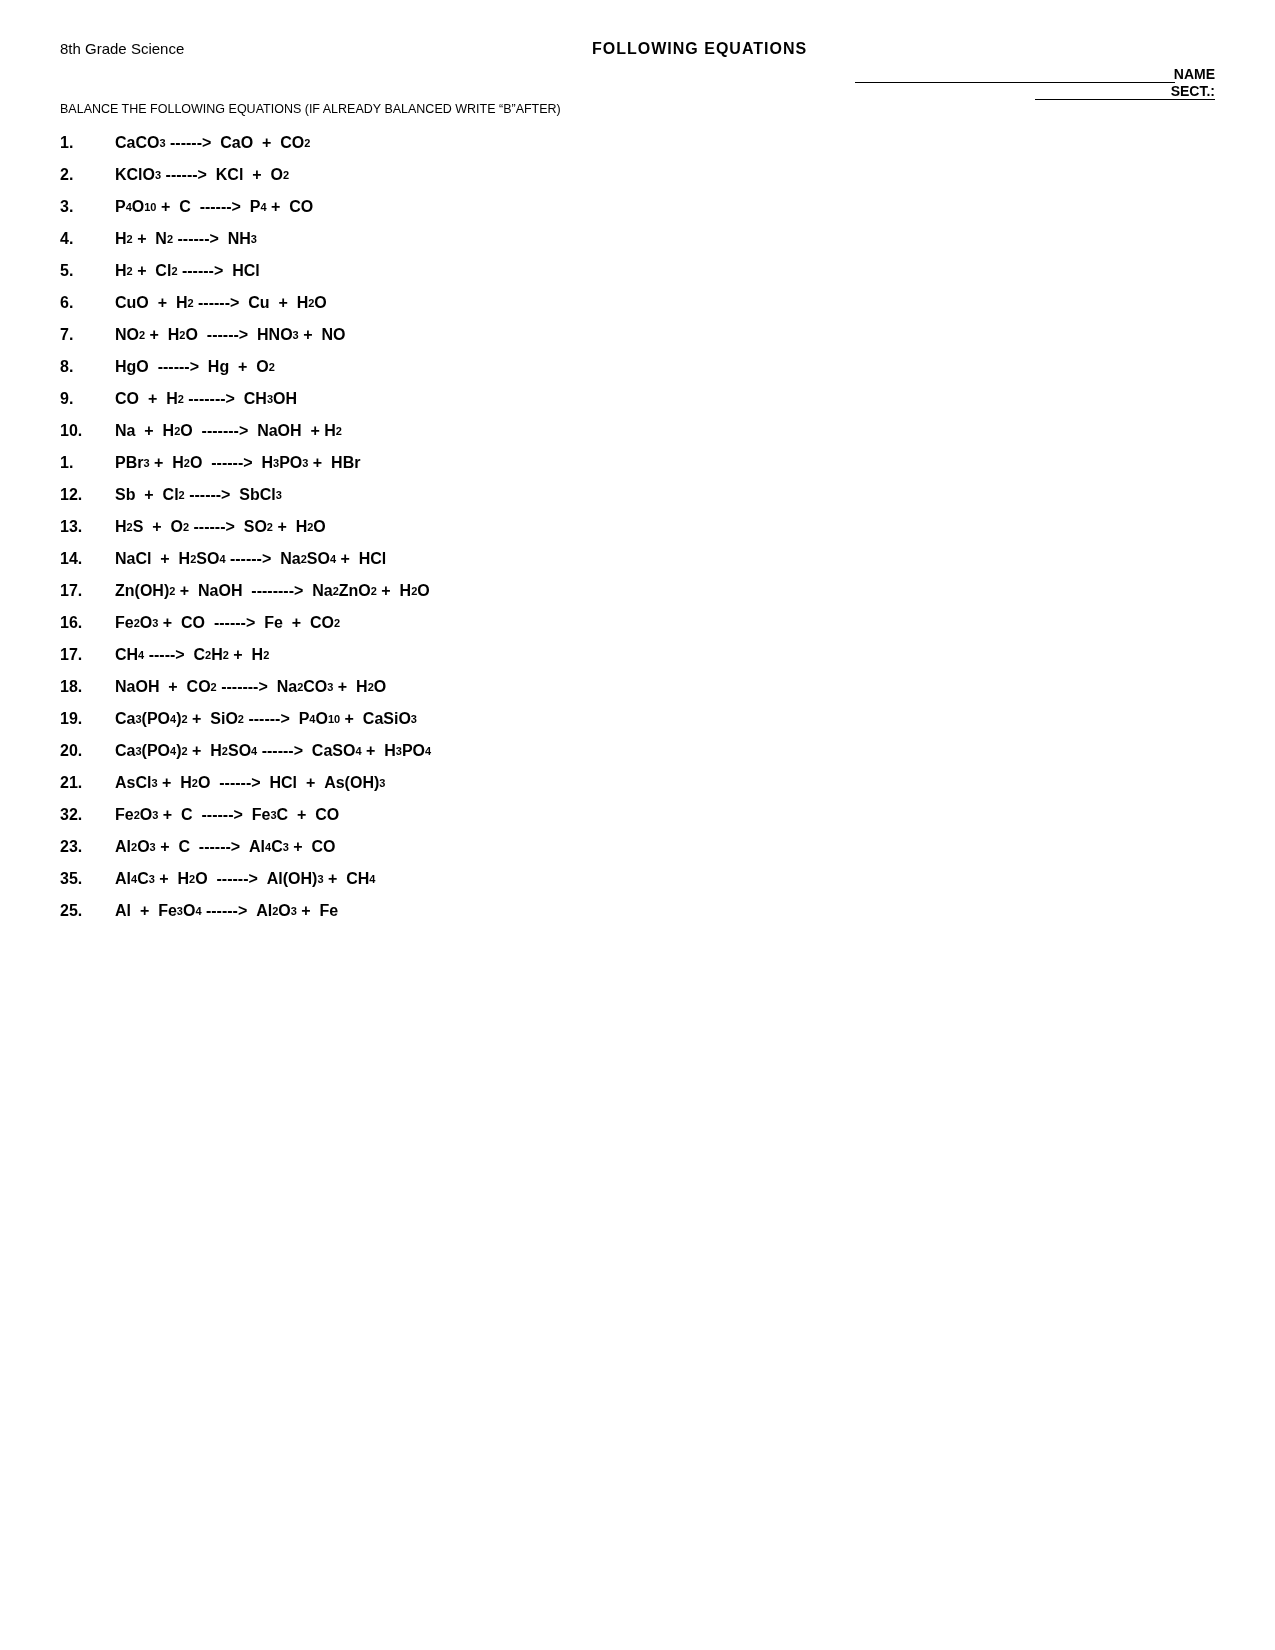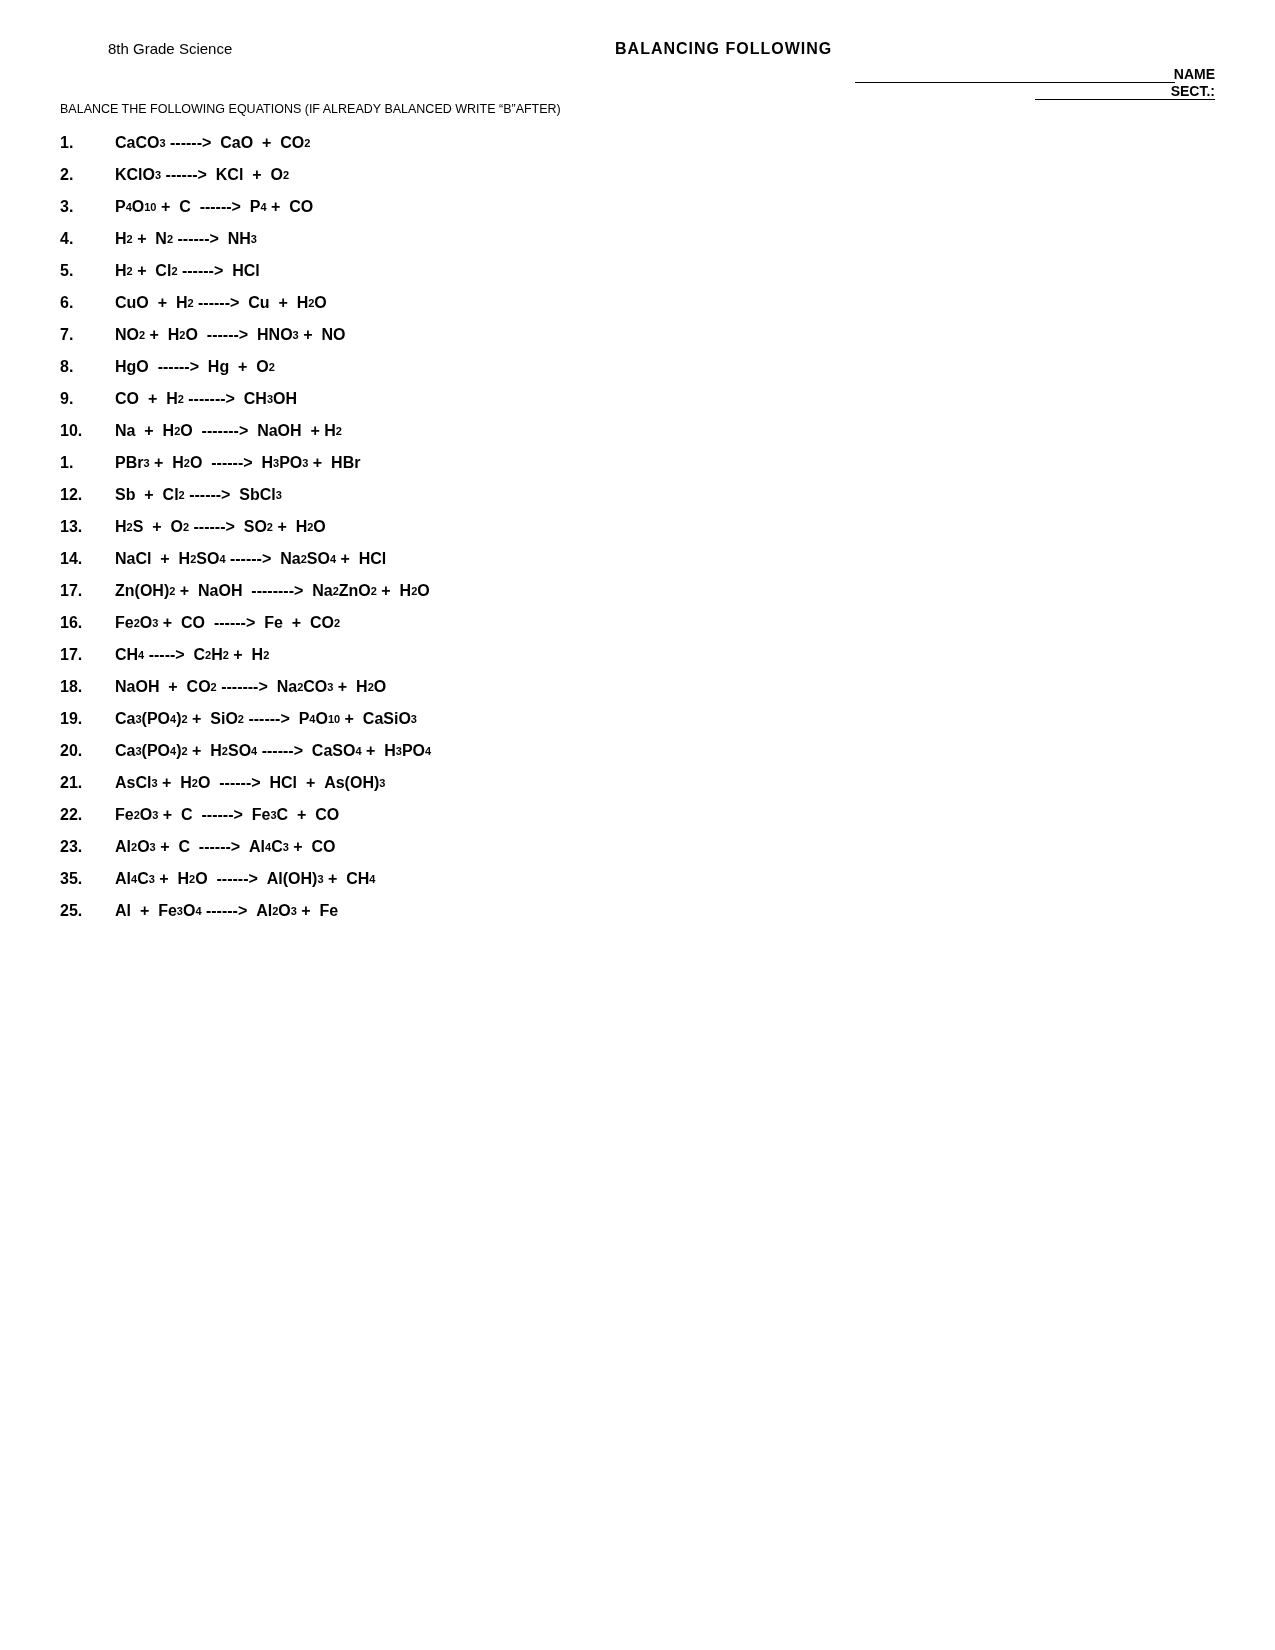--- a/index.html
+++ b/index.html
@@ -9,21 +9,20 @@
       font-size: 15px;
       color: #000;
       width: 1275px;
       min-height: 1650px;
       padding: 40px 60px;
     }
     .header {
       display: flex;
       justify-content: space-between;
       margin-bottom: 8px;
-      margin-left: 48px;
     }
     .header-left { font-size: 15px; }
     .header-center { font-size: 16px; font-weight: bold; letter-spacing: 1px; }
     .name-row {
       font-size: 14px;
       font-weight: bold;
       margin-bottom: 2px;
       display: flex;
       align-items: flex-end;
       gap: 0;
@@ -68,21 +67,21 @@
     sub {
       font-size: 11px;
       vertical-align: sub;
     }
   </style>
 </head>
 <body>
 
 <div class="header">
   <div class="header-left">8th Grade Science</div>
-  <div class="header-center">BALANCING FOLLOWING</div>
+  <div class="header-center">FOLLOWING EQUATIONS</div>
   <div></div>
 </div>
 
 <div class="name-row">
   <span>NAME</span>
   <span class="name-line"></span>
   <span class="sect-label">SECT.:</span>
   <span class="sect-line"></span>
 </div>
 
@@ -167,21 +166,21 @@
     </div>
     <div class="equation-row">
       <span class="eq-num">20.</span>
       <span class="eq-content">Ca<sub>3</sub>(PO<sub>4</sub>)<sub>2</sub> &nbsp;+ &nbsp;H<sub>2</sub>SO<sub>4</sub> &nbsp;------&gt; &nbsp;CaSO<sub>4</sub> &nbsp;+ &nbsp;H<sub>3</sub>PO<sub>4</sub></span>
     </div>
     <div class="equation-row">
       <span class="eq-num">21.</span>
       <span class="eq-content">AsCl<sub>3</sub> &nbsp;+ &nbsp;H<sub>2</sub>O &nbsp;------&gt; &nbsp;HCl &nbsp;+ &nbsp;As(OH)<sub>3</sub></span>
     </div>
     <div class="equation-row">
-      <span class="eq-num">22.</span>
+      <span class="eq-num">32.</span>
       <span class="eq-content">Fe<sub>2</sub>O<sub>3</sub> &nbsp;+ &nbsp;C &nbsp;------&gt; &nbsp;Fe<sub>3</sub>C &nbsp;+ &nbsp;CO</span>
     </div>
     <div class="equation-row">
       <span class="eq-num">23.</span>
       <span class="eq-content">Al<sub>2</sub>O<sub>3</sub> &nbsp;+ &nbsp;C &nbsp;------&gt; &nbsp;Al<sub>4</sub>C<sub>3</sub> &nbsp;+ &nbsp;CO</span>
     </div>
     <div class="equation-row">
       <span class="eq-num">35.</span>
       <span class="eq-content">Al<sub>4</sub>C<sub>3</sub> &nbsp;+ &nbsp;H<sub>2</sub>O &nbsp;------&gt; &nbsp;Al(OH)<sub>3</sub> &nbsp;+ &nbsp;CH<sub>4</sub></span>
     </div>

